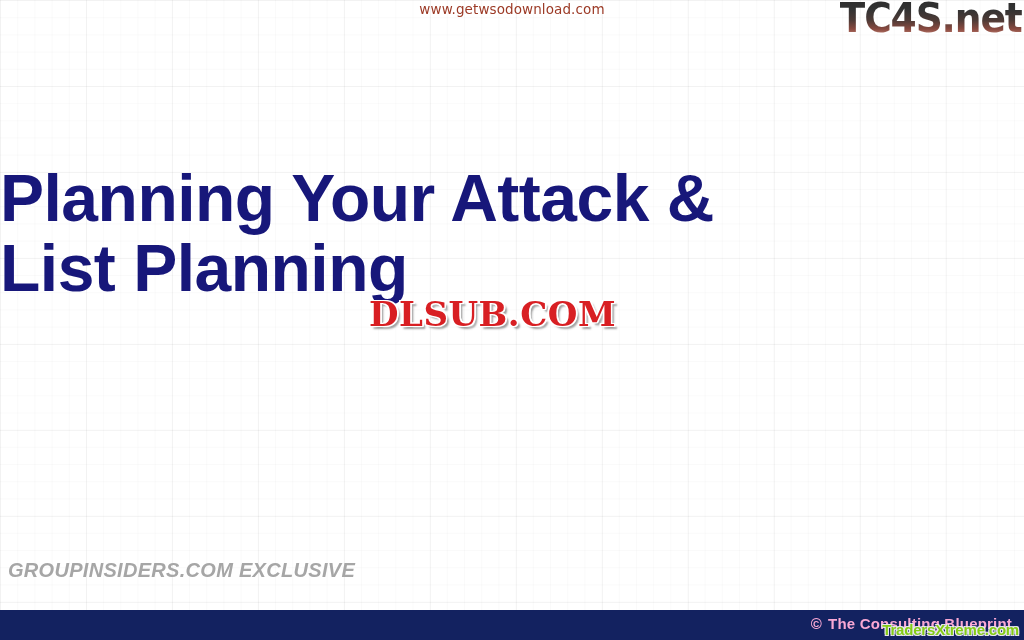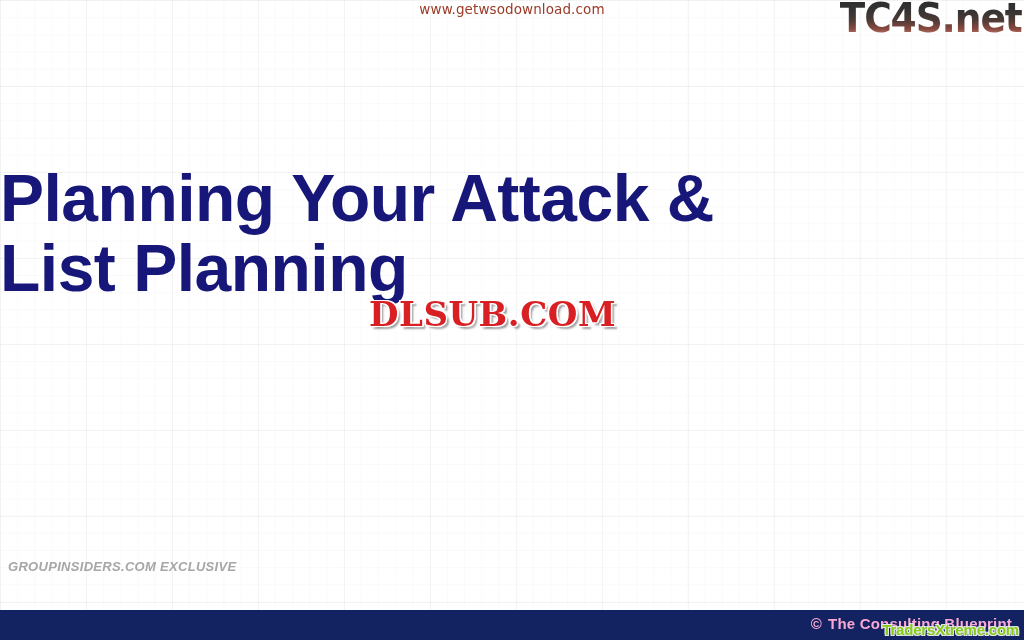--- a/index.html
+++ b/index.html
@@ -119,21 +119,21 @@
   }
 
   
   .exclusive-note {
     position: absolute;
     left: 8px;
     top: 559px;
     font-family: "Liberation Sans", sans-serif;
     font-style: italic;
     font-weight: bold;
-    font-size: 13px;
+    font-size: 20px;
     letter-spacing: 0.3px;
     color: #a6a6a6;
     white-space: nowrap;
   }
 
   
   .footer-bar {
     position: absolute;
     left: 0;
     bottom: 0;

